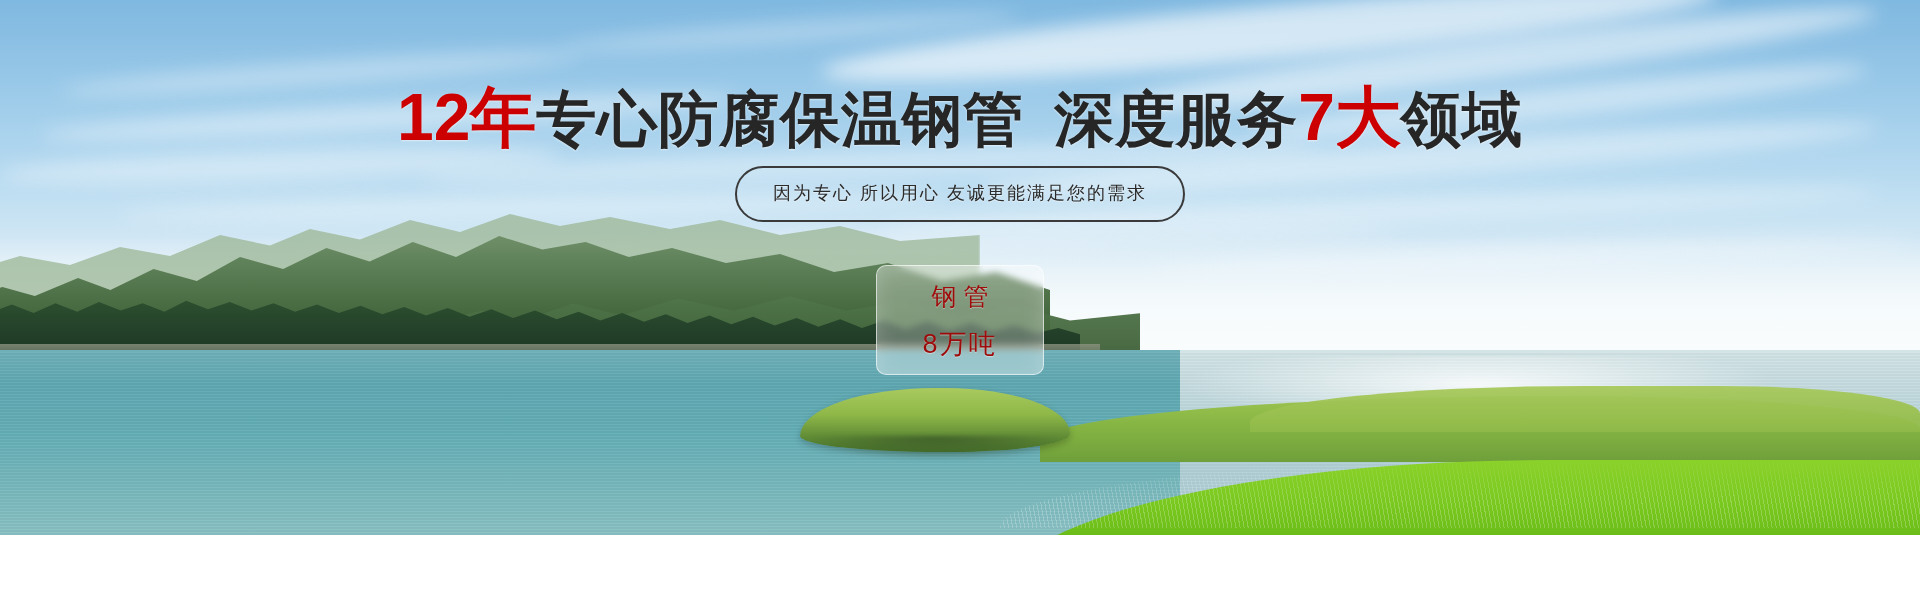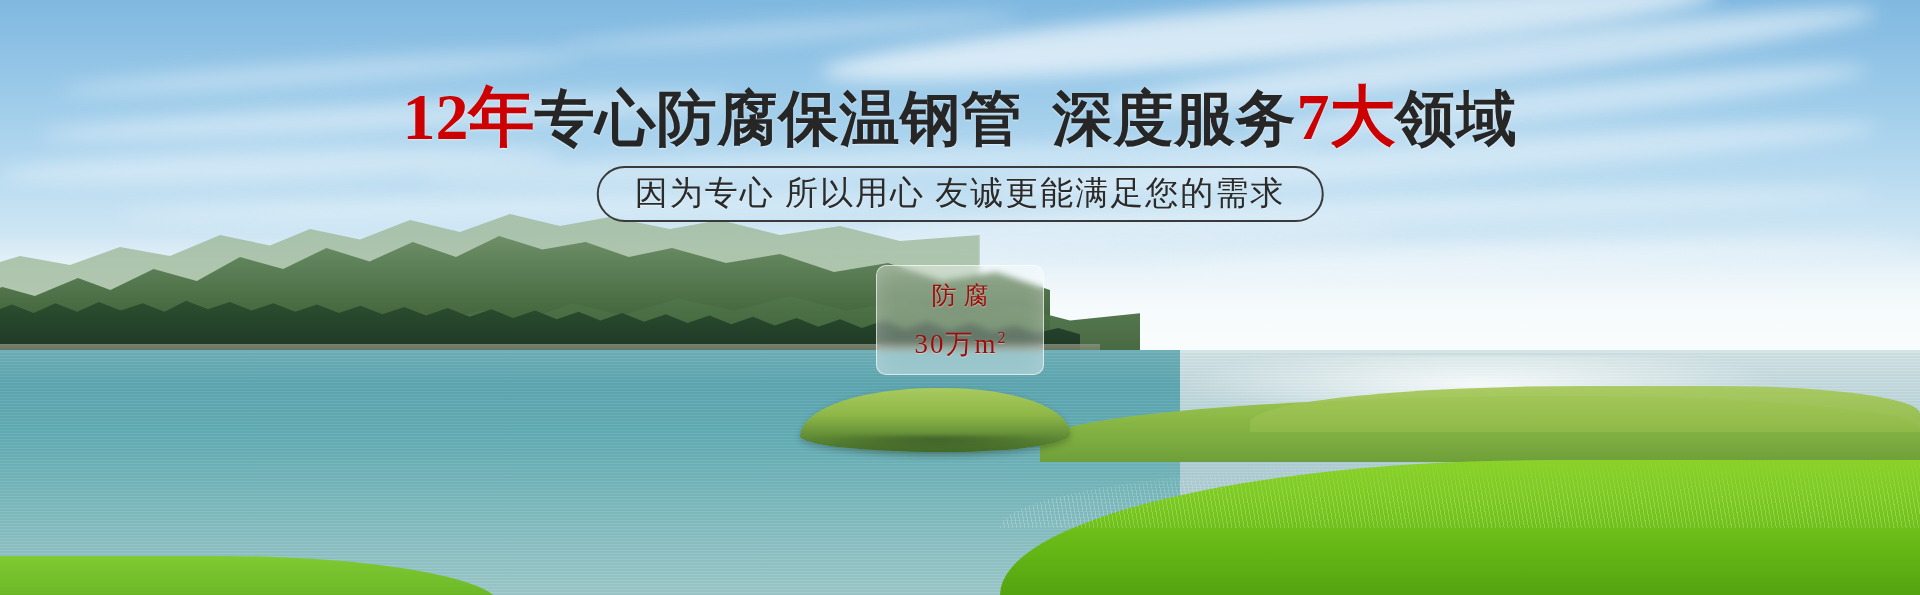--- a/index.html
+++ b/index.html
@@ -6,24 +6,23 @@
   * { margin:0; padding:0; box-sizing:border-box; }
   html, body {
     width:1920px; height:595px;
     overflow:hidden;
     font-family:"Liberation Sans","DejaVu Sans",sans-serif;
   }
 
   
   .banner{
     position:relative;
-    width:1920px; height:595px;
+    width:1920px; height:535px;
     overflow:hidden;
     background:#f0abfc;
-    font-family:Liberation Serif, serif;
   }
 
   
   .sky{
     position:absolute; left:0; top:0; width:1920px; height:350px;
     background:
       linear-gradient(to bottom,
         #7fb8e0 0%,
         #8cc0e4 12%,
         #9bcae9 26%,
@@ -240,21 +239,21 @@
   .subtitle-pill{
     position:absolute;
     left:50%; top:166px;
     transform:translateX(-50%);
     padding:10px 36px 12px;
     border:2px solid #3a3a3a;
     border-radius:30px;
     white-space:nowrap;
   }
   .subtitle-text{
-    font-size:33px;
+    font-size:18px;
     line-height:30px;
     color:#2b2b2b;
     letter-spacing:2px;
     text-shadow:0 1px 1px rgba(255,255,255,.5);
     text-align:center;
   }
 
   
   .stats{
     position:absolute;
@@ -352,22 +351,22 @@
     <div class="headline">
       <span class="num">12年</span><span>专心防腐保温钢管</span><span class="gap"></span><span>深度服务</span><span class="num">7大</span><span>领域</span>
     </div>
 
     <div class="subtitle-pill">
       <span class="subtitle-text">因为专心 所以用心 友诚更能满足您的需求</span>
     </div>
 
     <div class="stats">
 
-
       <div class="stat-card">
-        <div class="stat-label">防腐</div>
-        <div class="stat-value"><span>30万m</span><sup>2</sup></div>
+        <div class="stat-label">钢管</div>
+        <div class="stat-value"><span>8万吨</span><sup></sup></div>
       </div>
+
 
 
     </div>
   </div>
 </div>
 
 </body></html>

